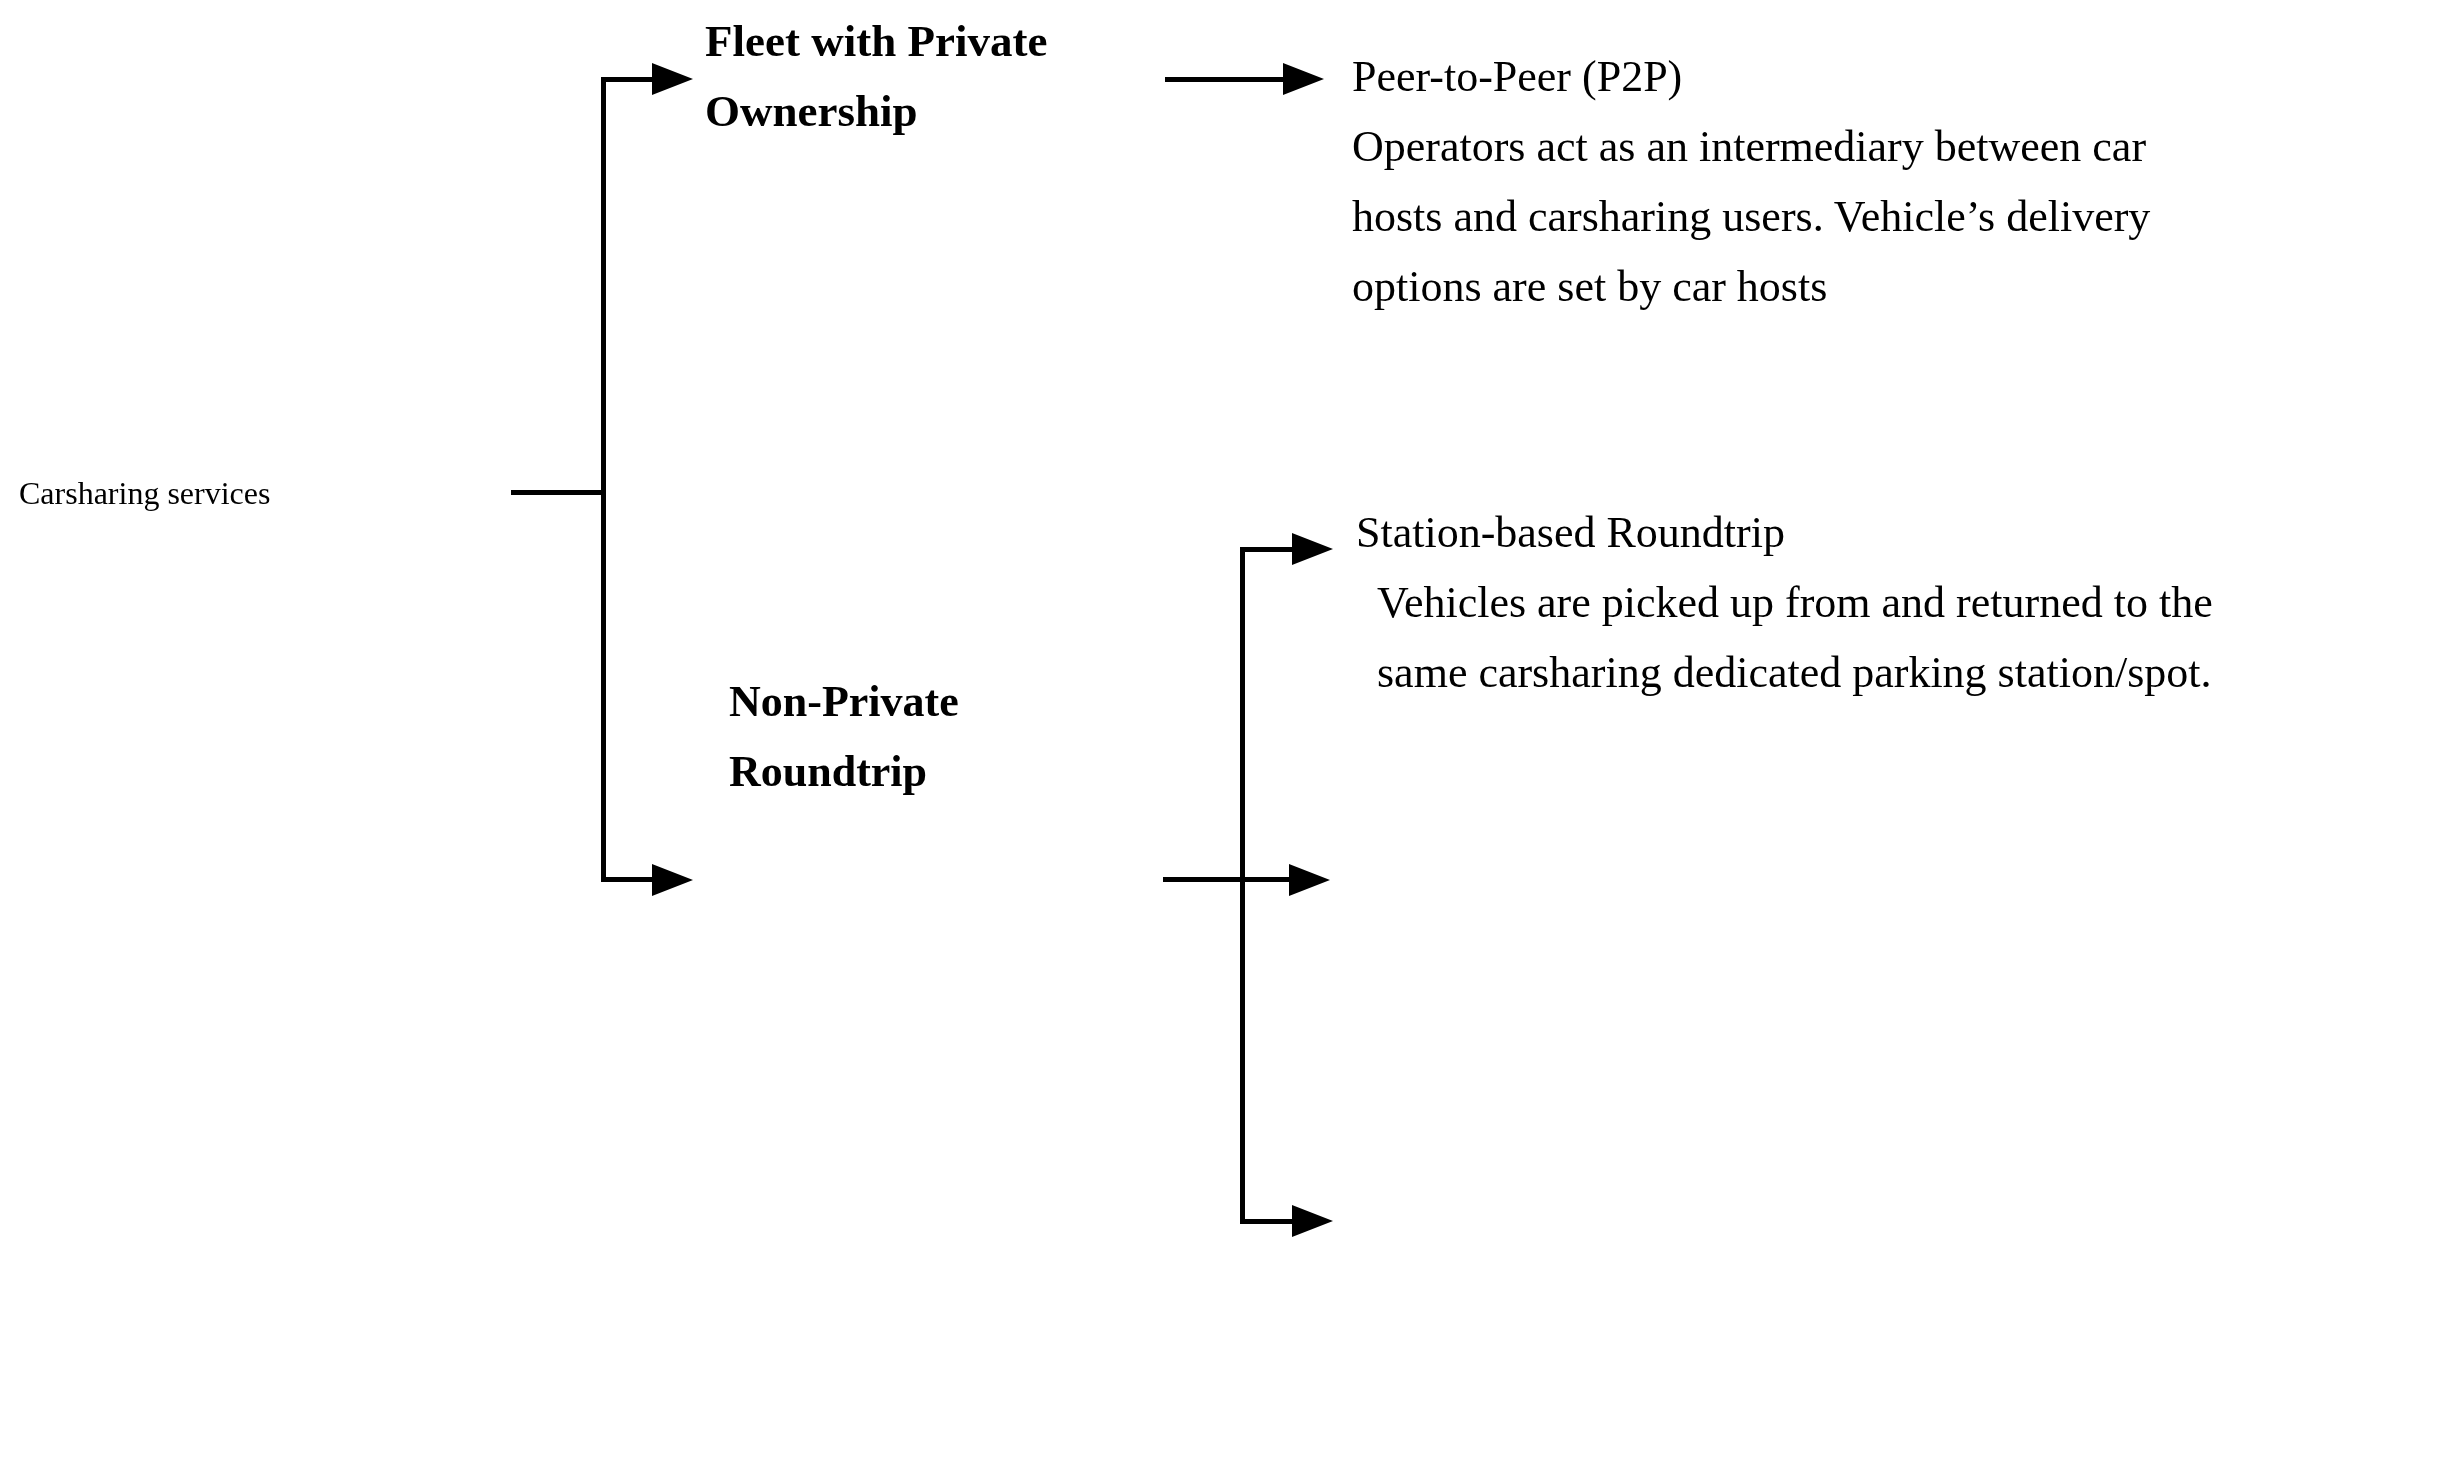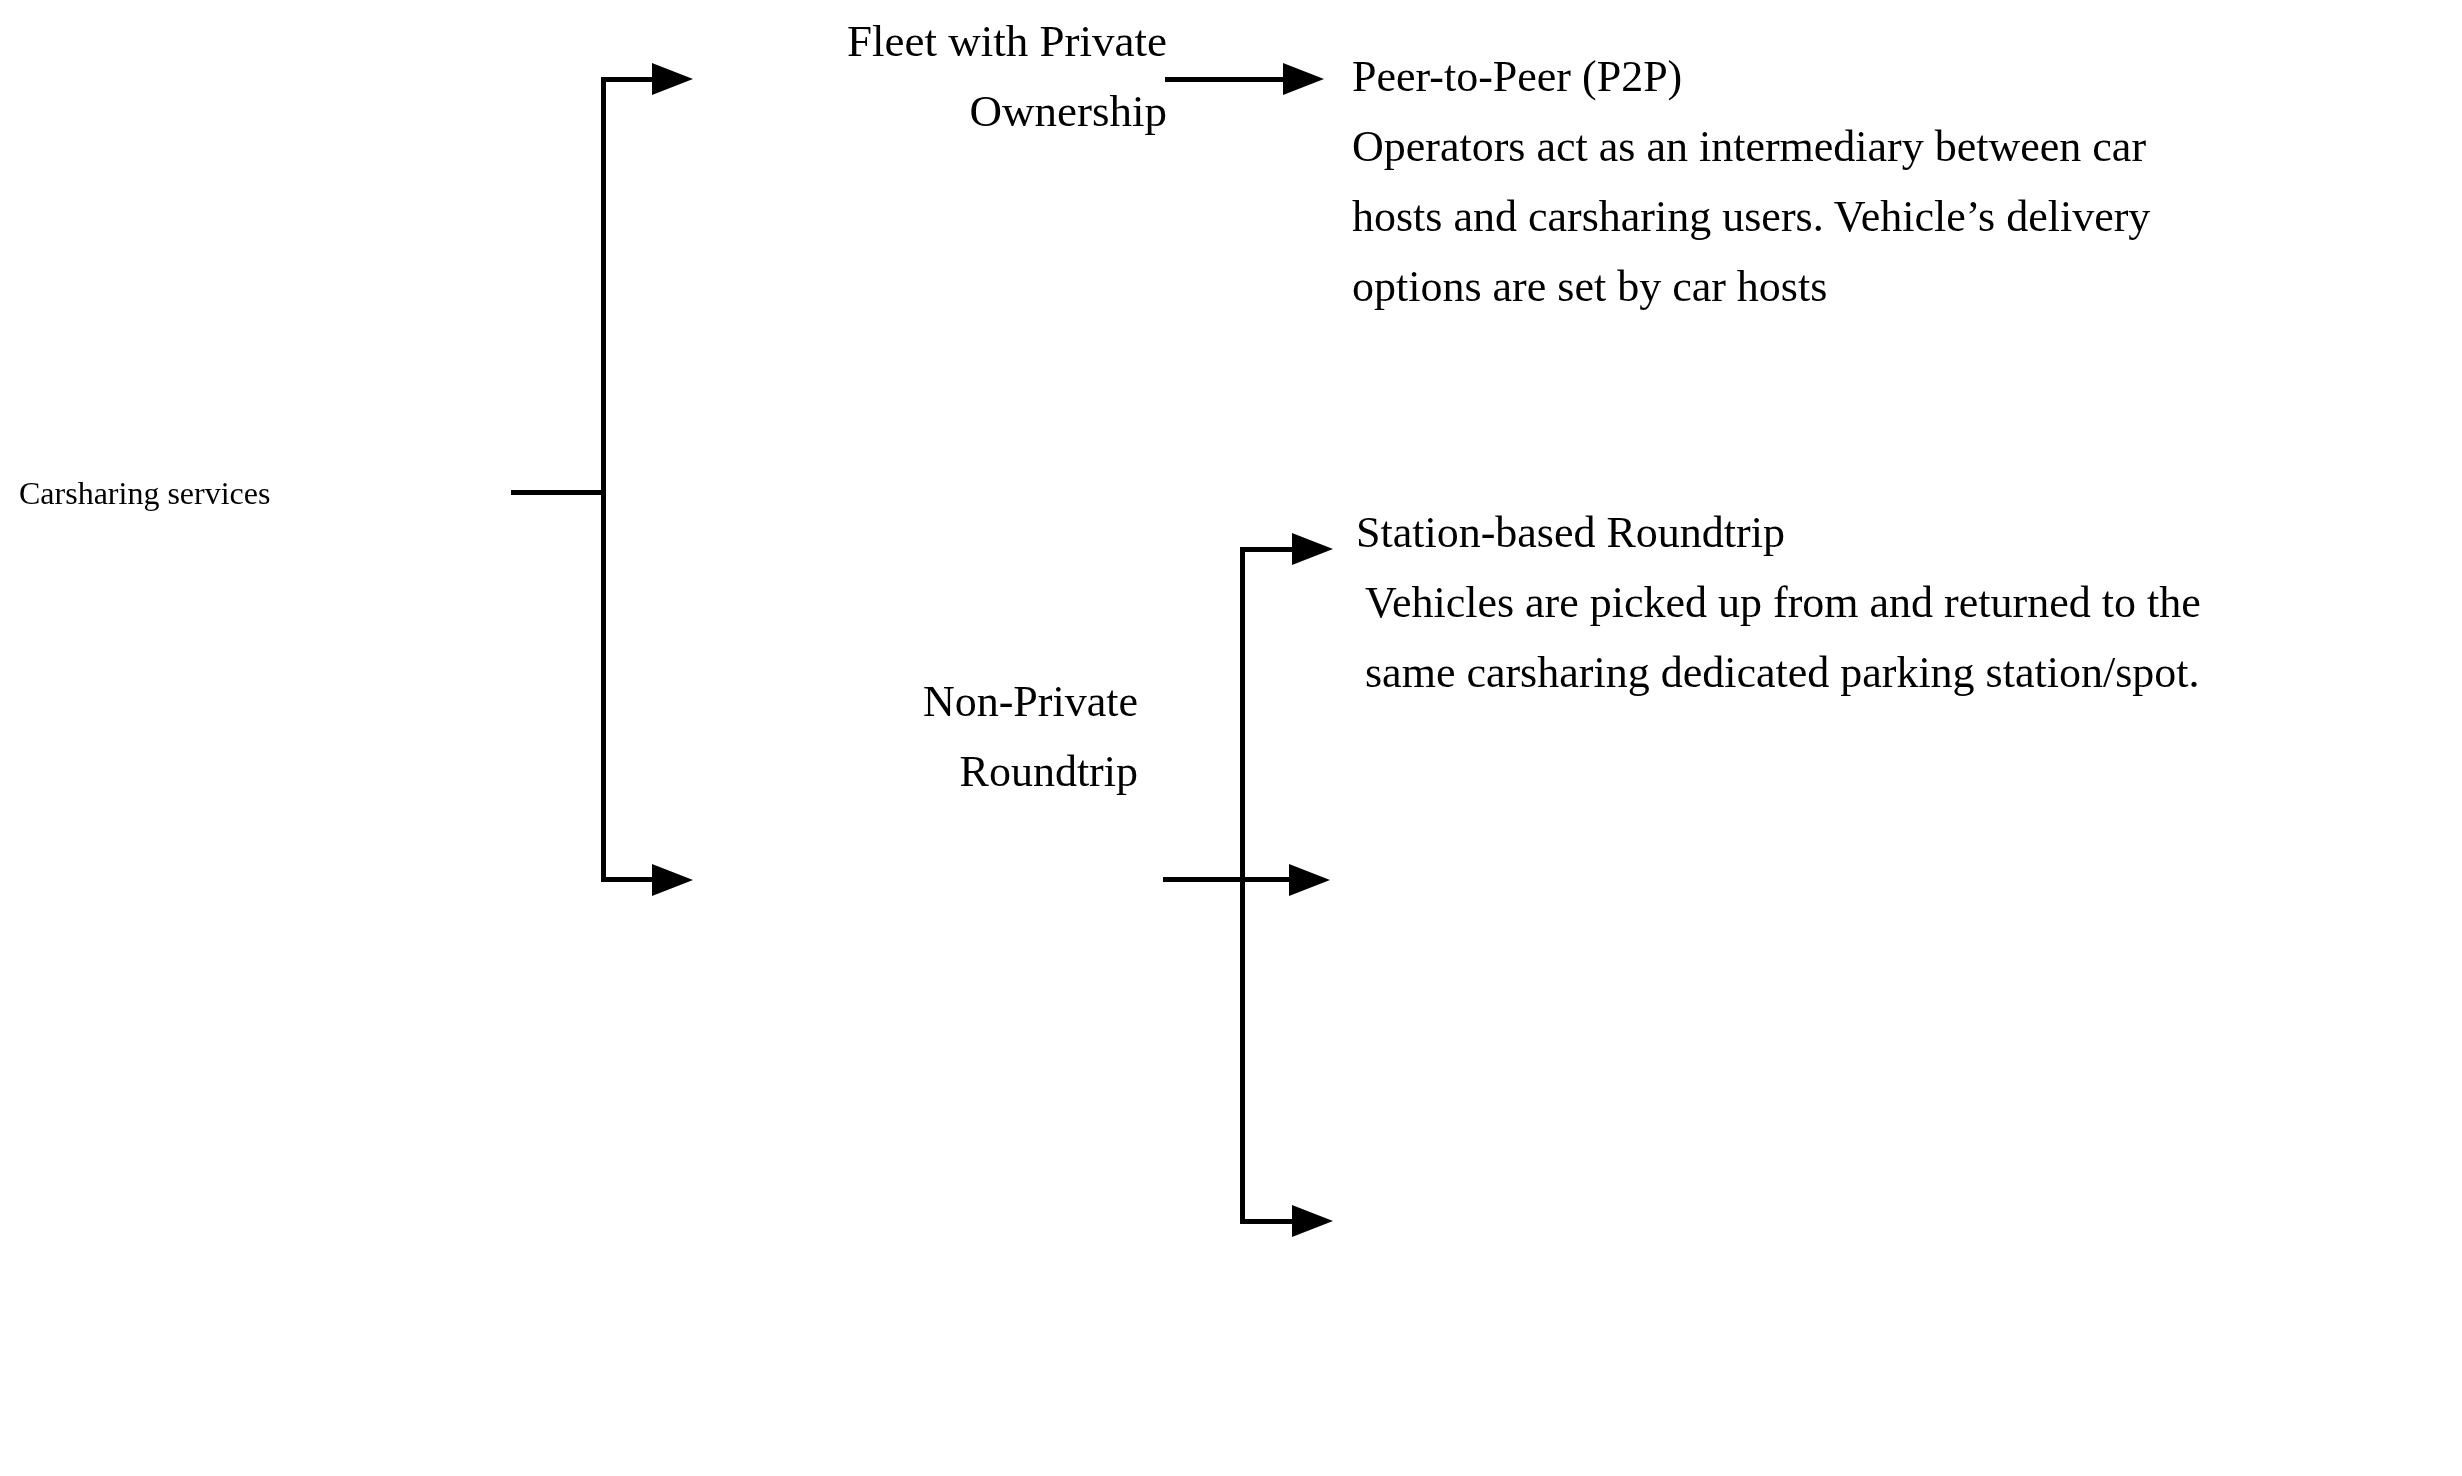--- a/index.html
+++ b/index.html
@@ -14,26 +14,26 @@
   }
   .hline{position:absolute;height:4.5px;background:#000000;}
   .vline{position:absolute;width:4.5px;background:#000000;}
   .arrowhead{
     position:absolute;width:0;height:0;
     border-top:16px solid transparent;
     border-bottom:16px solid transparent;
     border-left:41px solid #000000;
   }
   .label{position:absolute;line-height:70px;white-space:pre-wrap;}
-  .center{text-align:right;}
+  .center{text-align:left;font-weight:bold;}
   .fs64{font-size:32px;}
   .fs60{font-size:45px;}
   .fs58{font-size:44px;}
   .leaf-title{line-height:70px;white-space:pre-wrap;}
-  .leaf-body{line-height:70px;white-space:pre-wrap;margin-left:9px;}
+  .leaf-body{line-height:70px;white-space:pre-wrap;margin-left:21px;}
   .leaf-body.no-indent{margin-left:0;}
   .node-para{margin:0 0 12px 0;line-height:70px;white-space:pre-wrap;}
   .node-para:last-child{margin-bottom:0;}
 </style>
 </head>
 <body>
 
 <div class="canvas">
 
   <div class="label fs64" style="left:19px;top:458px;width:500px;">Carsharing services</div>

